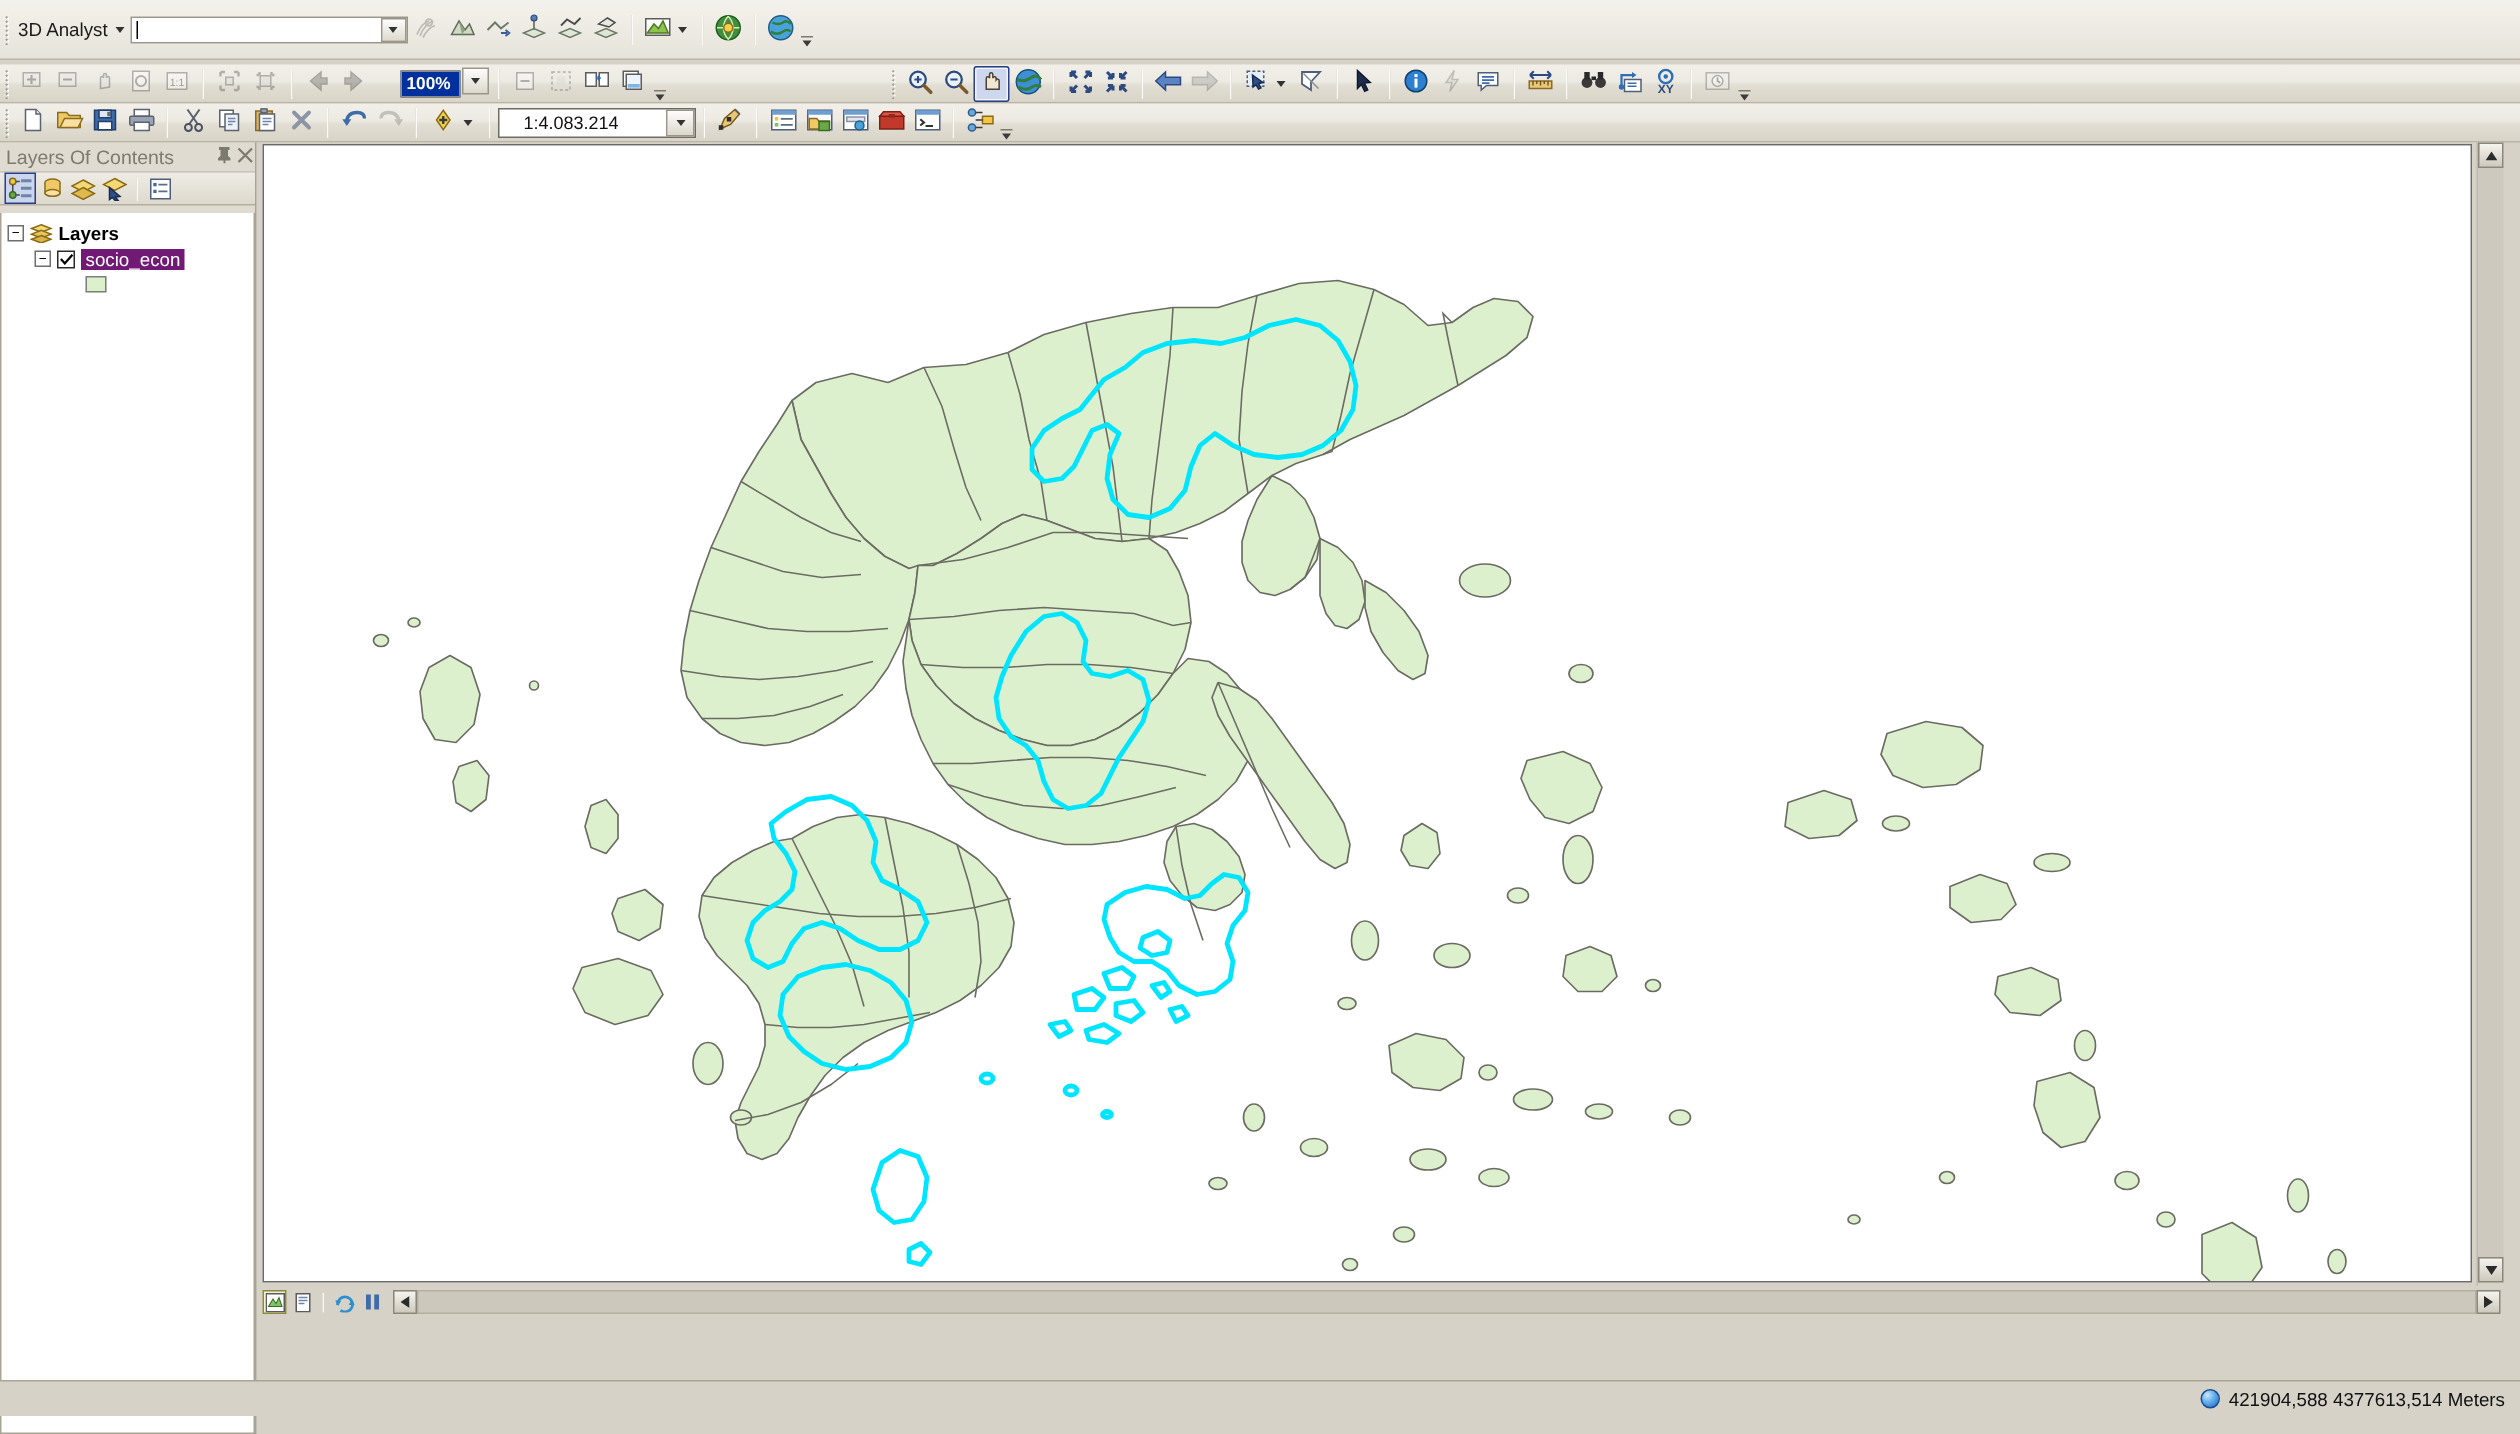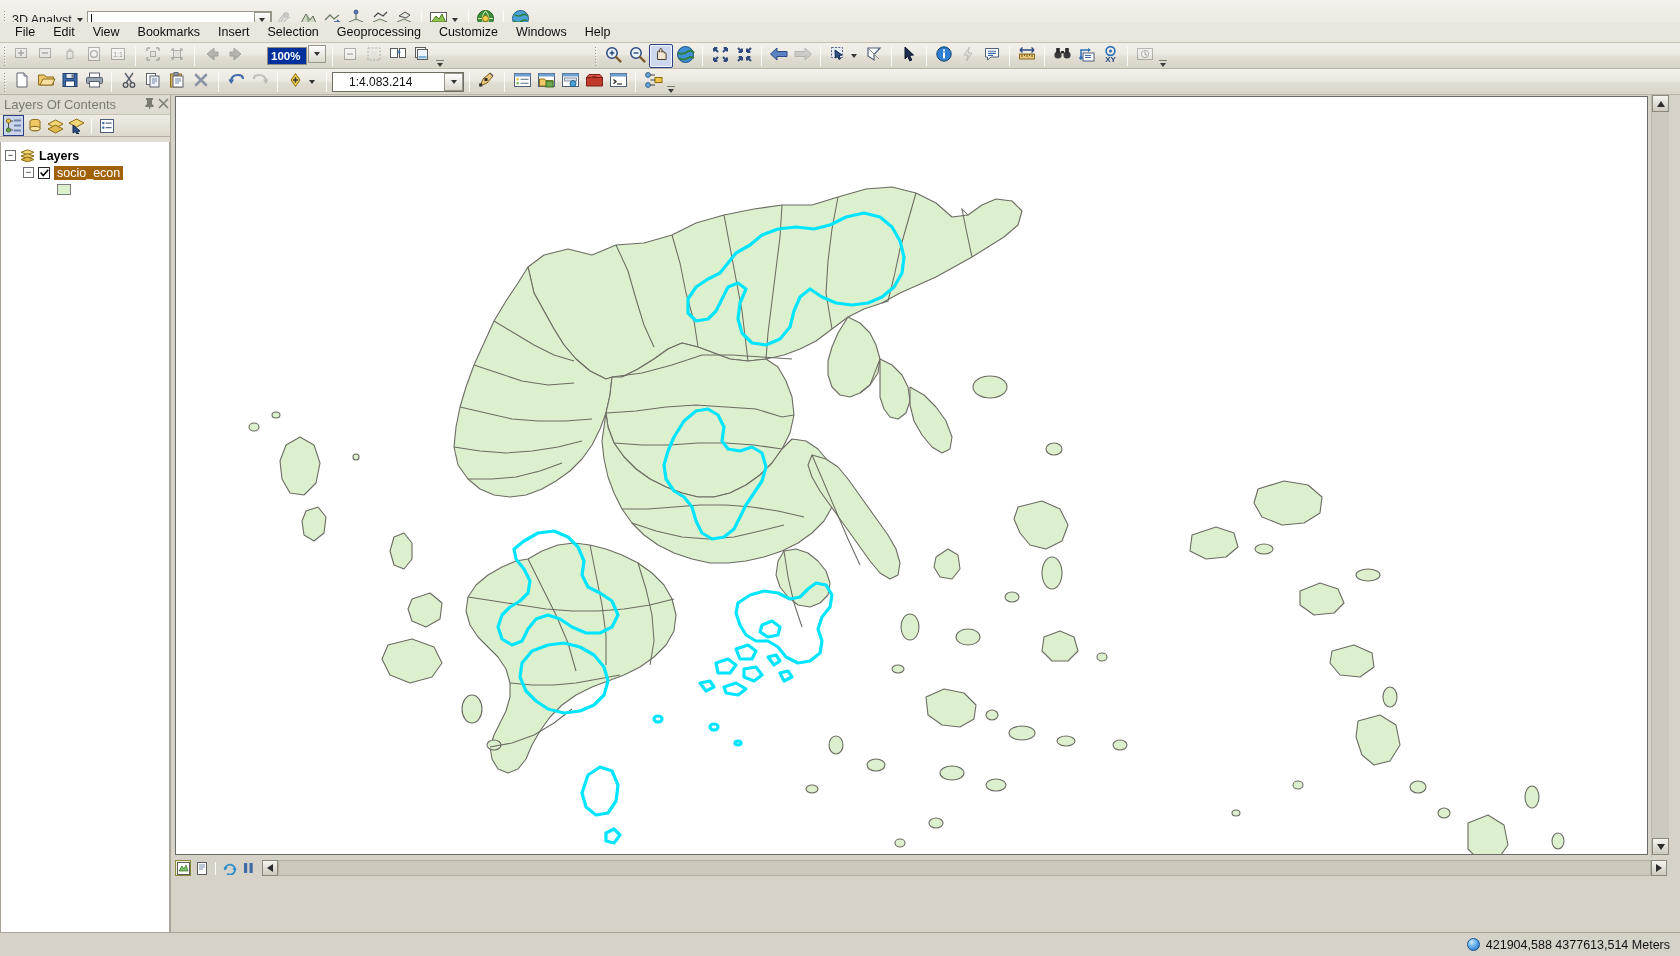--- a/index.html
+++ b/index.html
@@ -88,21 +88,21 @@
   .toc-tbtn.sel { border:1px solid #2b3f86; background:#cbd6ec; }
   #toc-body { position:absolute; left:0; top:47px; right:0; bottom:0; background:#fff;
               border:1px solid #a9a496; border-top:none;  }
   .tree-row { display:flex; align-items:center; height:17px; font-size:12.5px; padding-left:4px; }
   .tw { width:11px;height:11px;border:1px solid #6e6e6e;background:#fff;
         display:flex;align-items:center;justify-content:center;font-size:9px;line-height:9px;
         color:#000; margin-right:4px; flex:0 0 auto;}
   .chk { width:12px;height:12px;border:1px solid #2a2a2a;background:#fff; margin-right:4px;
          display:flex;align-items:center;justify-content:center; flex:0 0 auto;}
   .chk svg { display:block; }
-  .lyr-name { background:#a16207; color:#fff; padding:0 3px; font-size:12.5px; }
+  .lyr-name { background:#701a75; color:#fff; padding:0 3px; font-size:12.5px; }
   .swatch { width:14px;height:11px; background:#ddf0cd; border:1px solid #7e7e7e; }
 
   
   #mapframe { position:absolute; left:172px; top:95px; width:1496px; height:861px; background:#d6d2c8; }
   #mapcanvas { position:absolute; left:3px; top:1px; width:1473px; height:759px;
                background:#fff; border:1px solid #6a6a6a; overflow:hidden; }
   #mapcanvas svg { display:block; }
 
   #vscroll { position:absolute; right:0; top:0; width:17px; height:762px;
              background:#d6d2c8; border-left:1px solid #bcb8ac; }
@@ -110,21 +110,21 @@
   .sbtn { width:16px; height:16px; background:linear-gradient(to bottom,#f6f4ef,#cdc9bd);
           border:1px solid #8b877b; display:flex;align-items:center;justify-content:center; flex:0 0 auto;}
   .strack { background:#ccc8bc; border:1px solid #b3afa3; height:16px; flex:1 1 auto; }
 
   #mapstatus { position:absolute; left:3px; top:764px; height:17px; display:flex; align-items:center; }
   .mbtn { width:16px;height:16px; display:flex;align-items:center;justify-content:center;
           border:1px solid transparent; }
   .mbtn.sel { border:1px solid #8a8a3a; background:#f3f0d8; }
 
   
-  #statusbar { position:absolute; left:0; bottom:0; width:1680px; height:24px;
+  #statusbar { position:absolute; left:0; bottom:12px; width:1680px; height:24px;
                background:#d6d2c8; border-top:1px solid #a9a496;
                display:flex; align-items:center; justify-content:flex-end; }
   #coords { display:flex; align-items:center; gap:6px; padding-right:10px;
             font-size:12.5px; color:#111; }
   .globe { width:13px;height:13px;border-radius:50%;
            background:radial-gradient(circle at 33% 28%,#cfe7fb 0%,#66b2ef 42%,#1d63b8 100%);
            border:1px solid #184f91; }
 
   .icon { display:block; }
 </style>
@@ -204,32 +204,20 @@
         <circle cx="9.5" cy="9.5" r="8" fill="#4aa3d8" stroke="#1f5e87"></circle>
         <path d="M4 6 q4 2 7 0 q3 -2 5 1 M3 12 q4 3 8 0 q3 -2 5 0" fill="none" stroke="#2f7f3a" stroke-width="1.6"></path>
       </svg>
     </span>
     <span class="ovf">
       <i></i>
         <span class="c"></span>
     </span>
   </div>
 
-  <div id="menubar">
-    <span class="menu-item">File</span>
-    <span class="menu-item">Edit</span>
-    <span class="menu-item">View</span>
-    <span class="menu-item">Bookmarks</span>
-    <span class="menu-item">Insert</span>
-    <span class="menu-item">Selection</span>
-    <span class="menu-item">Geoprocessing</span>
-    <span class="menu-item">Customize</span>
-    <span class="menu-item">Windows</span>
-    <span class="menu-item">Help</span>
-  </div>
 
   <div id="row3" class="bar">
     <span class="grip"></span>
 
     <span class="tbtn dis">
       <svg class="icon" width="18" height="18" viewBox="0 0 18 18">
         <rect x="2.5" y="3.5" width="11" height="9" fill="#dfe9f6" stroke="#4e5f7a"></rect>
         <path d="M5 8h6M8 5v6" stroke="#2c4a80" stroke-width="1.4"></path>
       </svg>
     </span>

